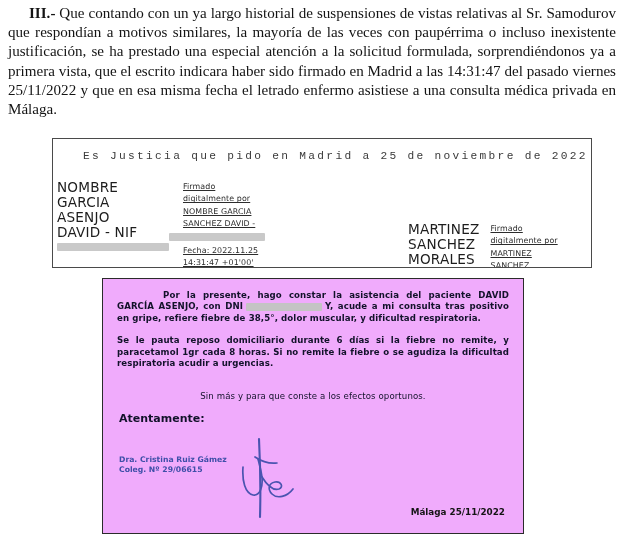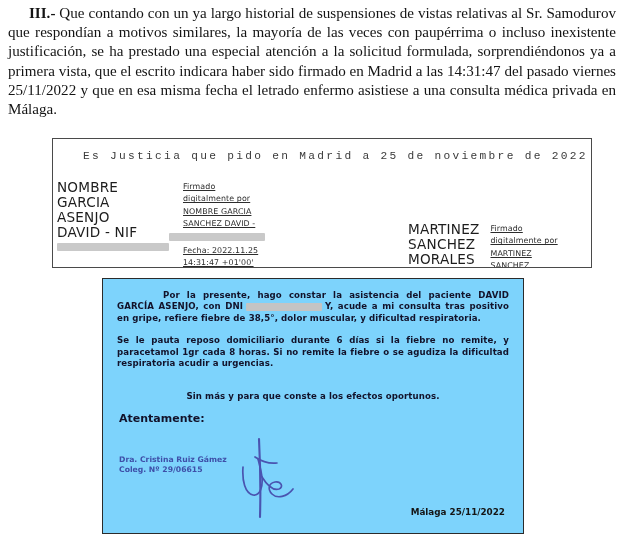--- a/index.html
+++ b/index.html
@@ -101,21 +101,21 @@
   }
 
   
   .med-scan {
     position: absolute;
     left: 102px;
     top: 278px;
     width: 420px;
     height: 254px;
     border: 1.4px solid #2b2b2b;
-    background: #7dd3fc;
+    background: #f0abfc;
     overflow: hidden;
     font-family: "DejaVu Sans", sans-serif;
   }
   .med-body {
     position: absolute;
     left: 14px;
     top: 11px;
     width: 392px;
   }
   .med-para {
@@ -124,21 +124,21 @@
     font-weight: bold;
     color: #12122a;
     text-align: justify;
     letter-spacing: .1px;
   }
   .med-para.lead-indent { text-indent: 46px; }
   .med-gap { height: 11px; }
   .med-center {
     text-align: center;
     font-size: 8.6px;
-    font-weight: bold;
+    font-weight: normal;
     color: #12122a;
     letter-spacing: .1px;
   }
   .med-closing {
     position: absolute;
     left: 16px;
     top: 133px;
     font-size: 11px;
     font-weight: bold;
     color: #12122a;

